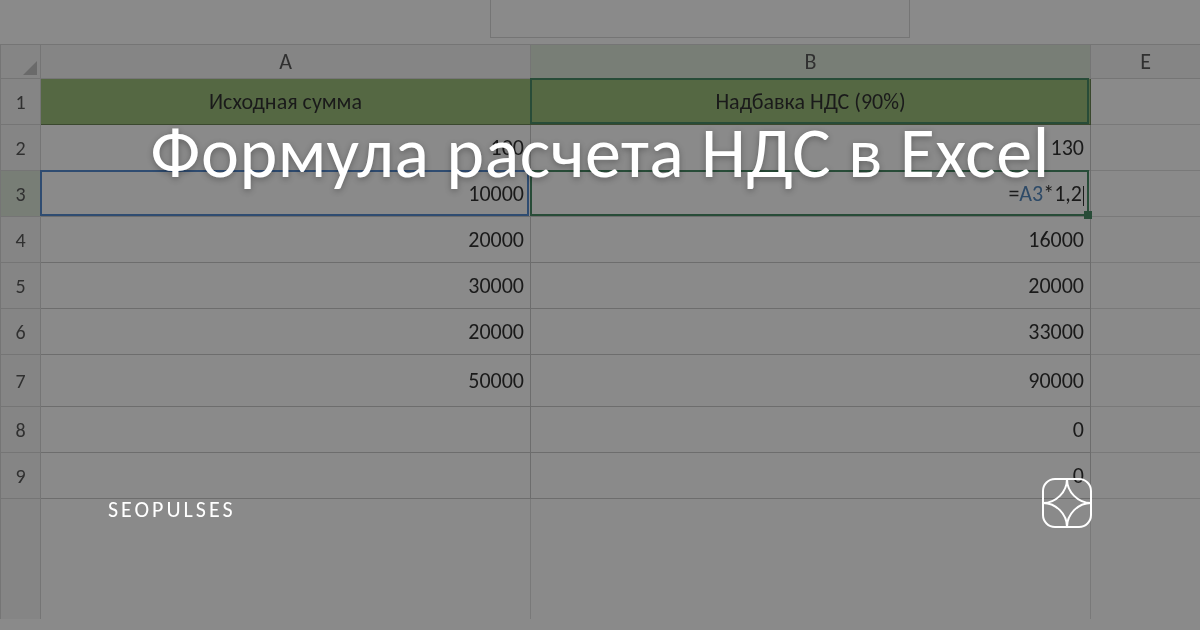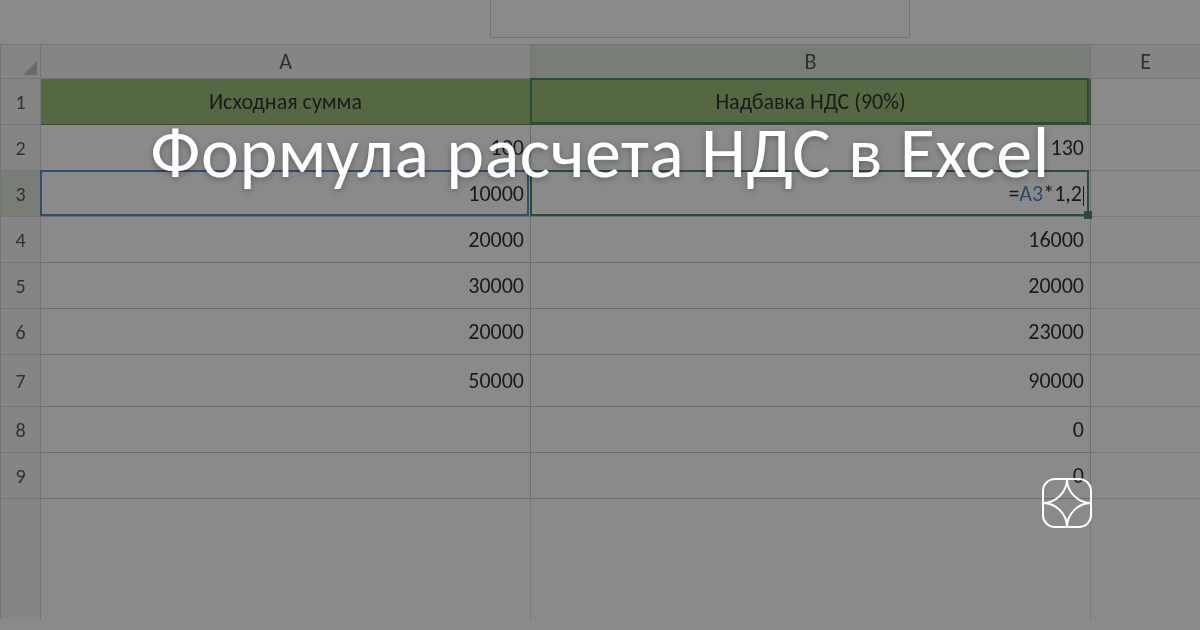--- a/index.html
+++ b/index.html
@@ -190,21 +190,21 @@
       <tr class="data">
         <td class="rh">5</td>
         <td class="cell">30000</td>
         <td class="cell">20000</td>
         <td class="cell" style="border:1px solid #d9d9d9"></td>
       </tr>
 
       <tr class="data">
         <td class="rh">6</td>
         <td class="cell">20000</td>
-        <td class="cell">23000</td>
+        <td class="cell">33000</td>
         <td class="cell" style="border:1px solid #d9d9d9"></td>
       </tr>
 
       <tr class="data" style="height:52px">
         <td class="rh">7</td>
         <td class="cell">50000</td>
         <td class="cell">90000</td>
         <td class="cell" style="border:1px solid #d9d9d9"></td>
       </tr>
 
@@ -234,20 +234,21 @@
     <div class="sel-a3" style="left:40px; top:170px; width:489px; height:46px;"></div>
     <div class="sel-b3" style="left:530px; top:170px; width:559px; height:46px;">
       <div class="handle"></div>
     </div>
     <div class="sel-bcol" style="left:530px; top:78px; width:559px; height:46px;"></div>
   </div>
 
   <div class="dim"></div>
 
   <div class="title">Формула расчета НДС в Excel</div>
+  <div class="brand">SEOPULSES</div>
 
   <div class="zen-icon">
     <svg viewBox="0 0 50 50">
       <rect x="1" y="1" width="48" height="48" rx="12" ry="12" fill="none" stroke="#fff" stroke-width="2"></rect>
       <path d="M25 1 C25 14 14 25 1 25" fill="none" stroke="#fff" stroke-width="2"></path>
       <path d="M25 1 C25 14 36 25 49 25" fill="none" stroke="#fff" stroke-width="2"></path>
       <path d="M25 49 C25 36 14 25 1 25" fill="none" stroke="#fff" stroke-width="2"></path>
       <path d="M25 49 C25 36 36 25 49 25" fill="none" stroke="#fff" stroke-width="2"></path>
     </svg>
   </div>

